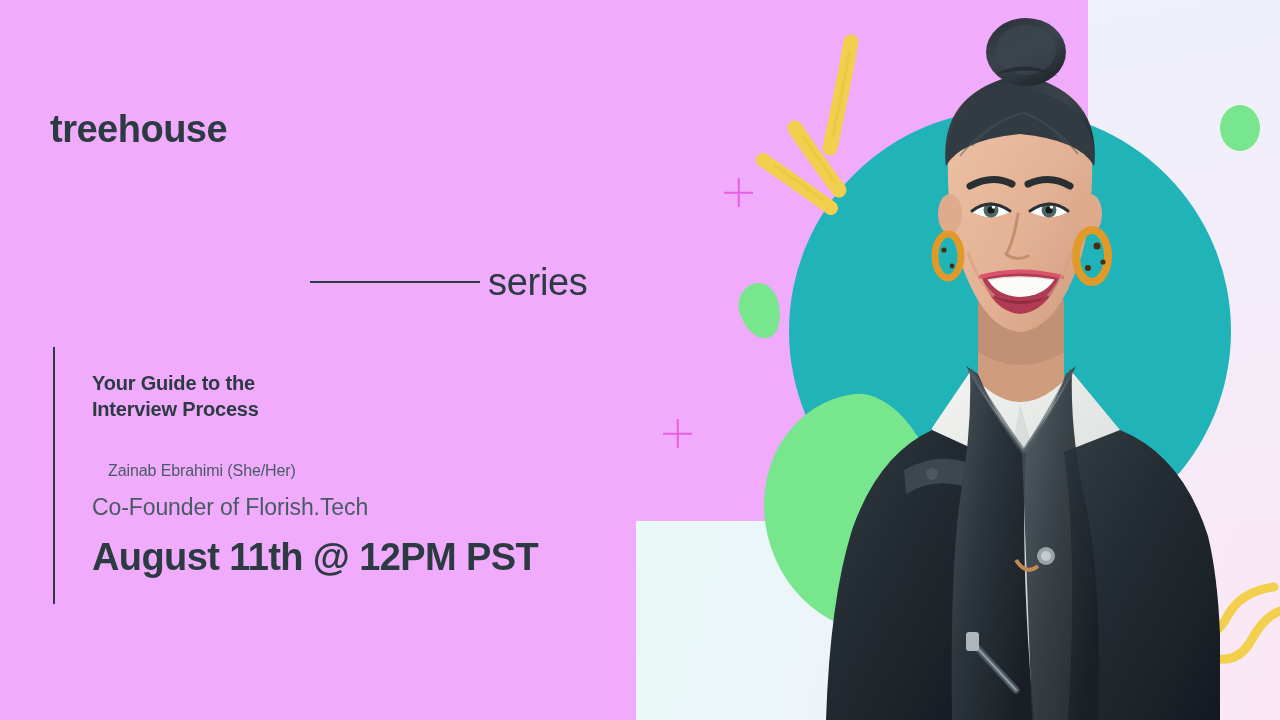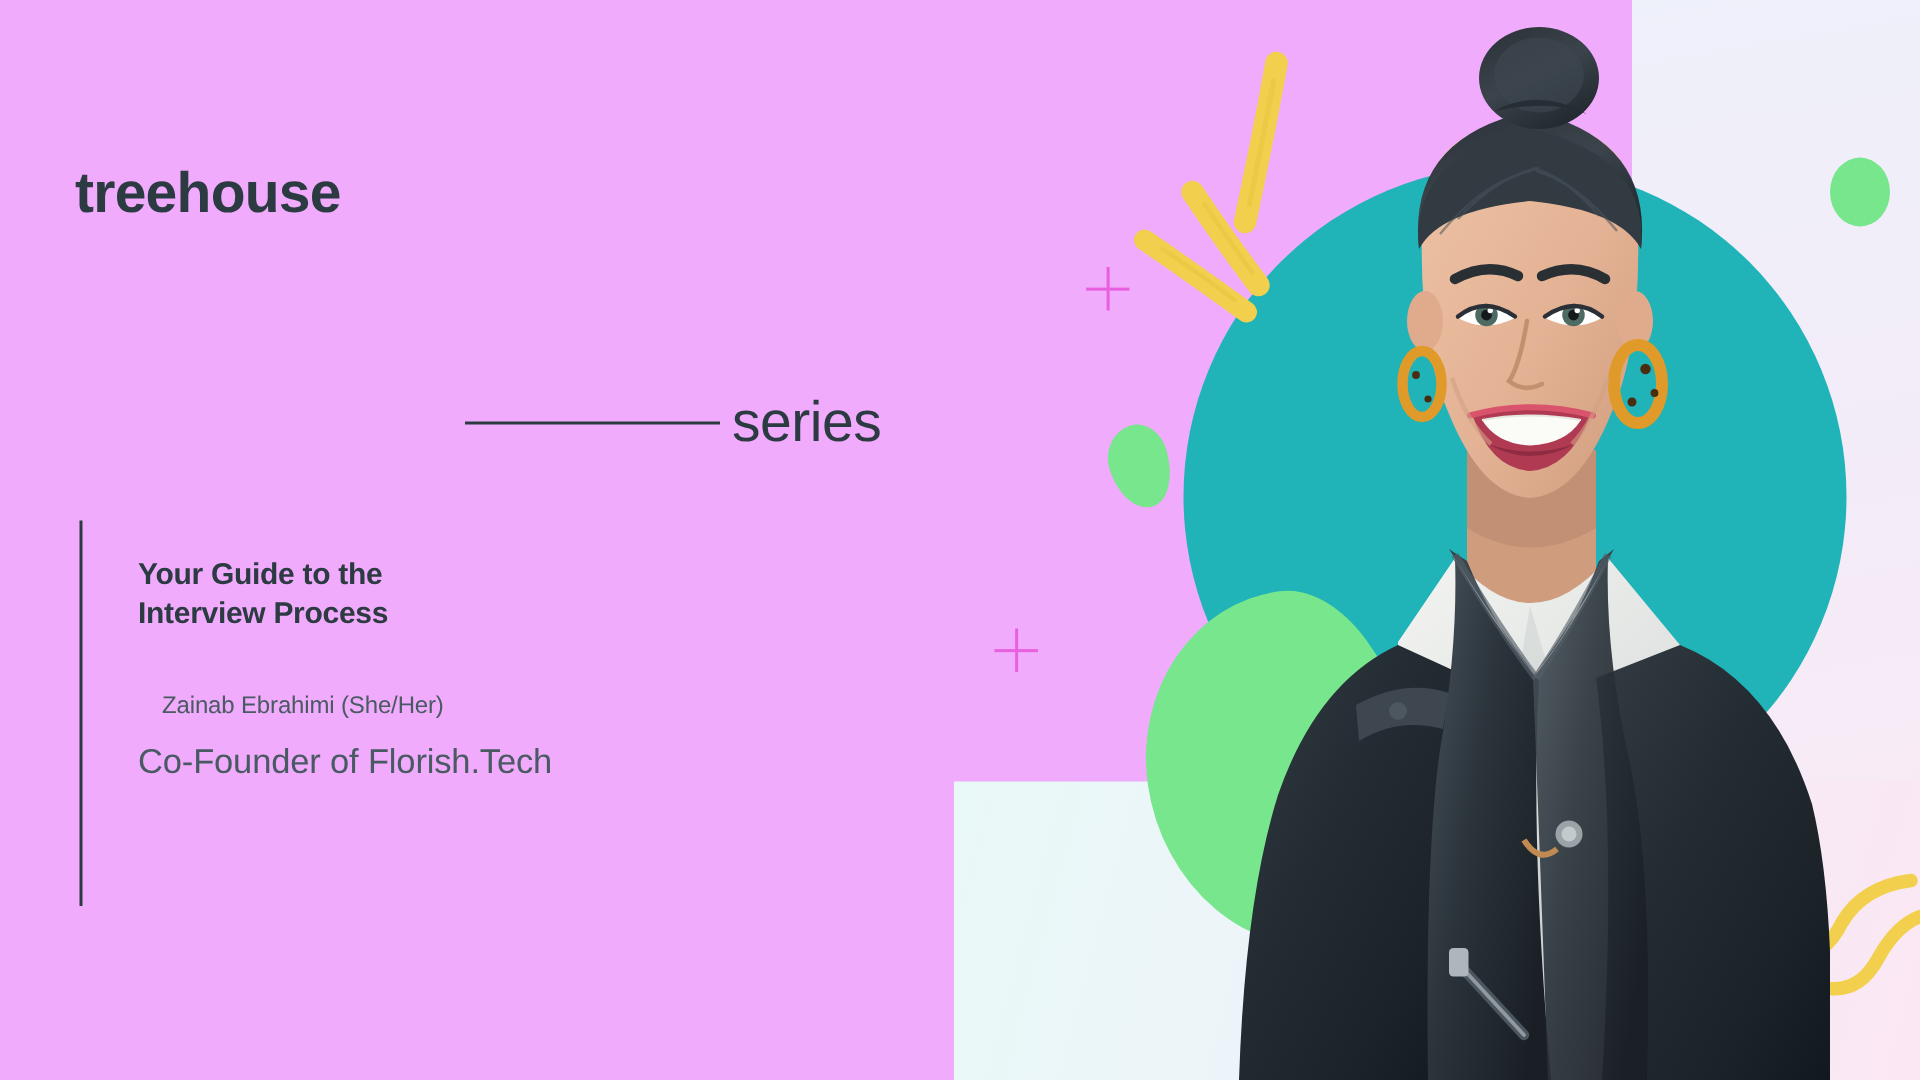--- a/index.html
+++ b/index.html
@@ -320,15 +320,16 @@
 
     <div class="vrule"></div>
 
     <div class="talk-title">
       <div>Your Guide to the</div>
       <div>Interview Process</div>
     </div>
 
     <div class="speaker-name">Zainab Ebrahimi (She/Her)</div>
     <div class="speaker-role">Co-Founder of Florish.Tech</div>
+    <div class="date-line">August 11th @ 12PM PST</div>
 
   </div>
 </div>
 
 </body></html>

